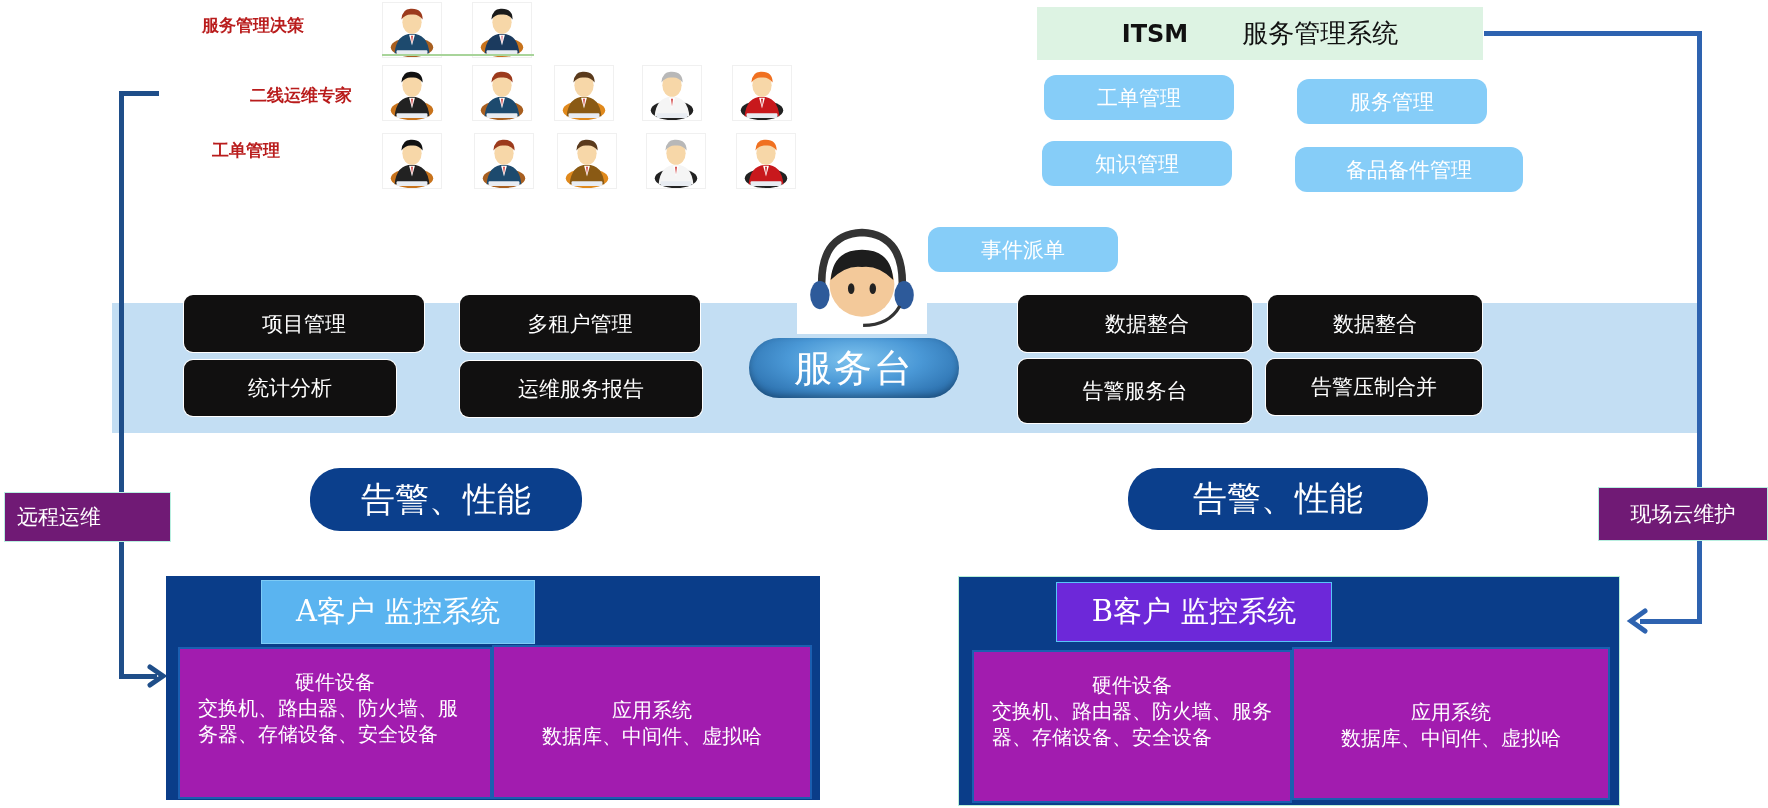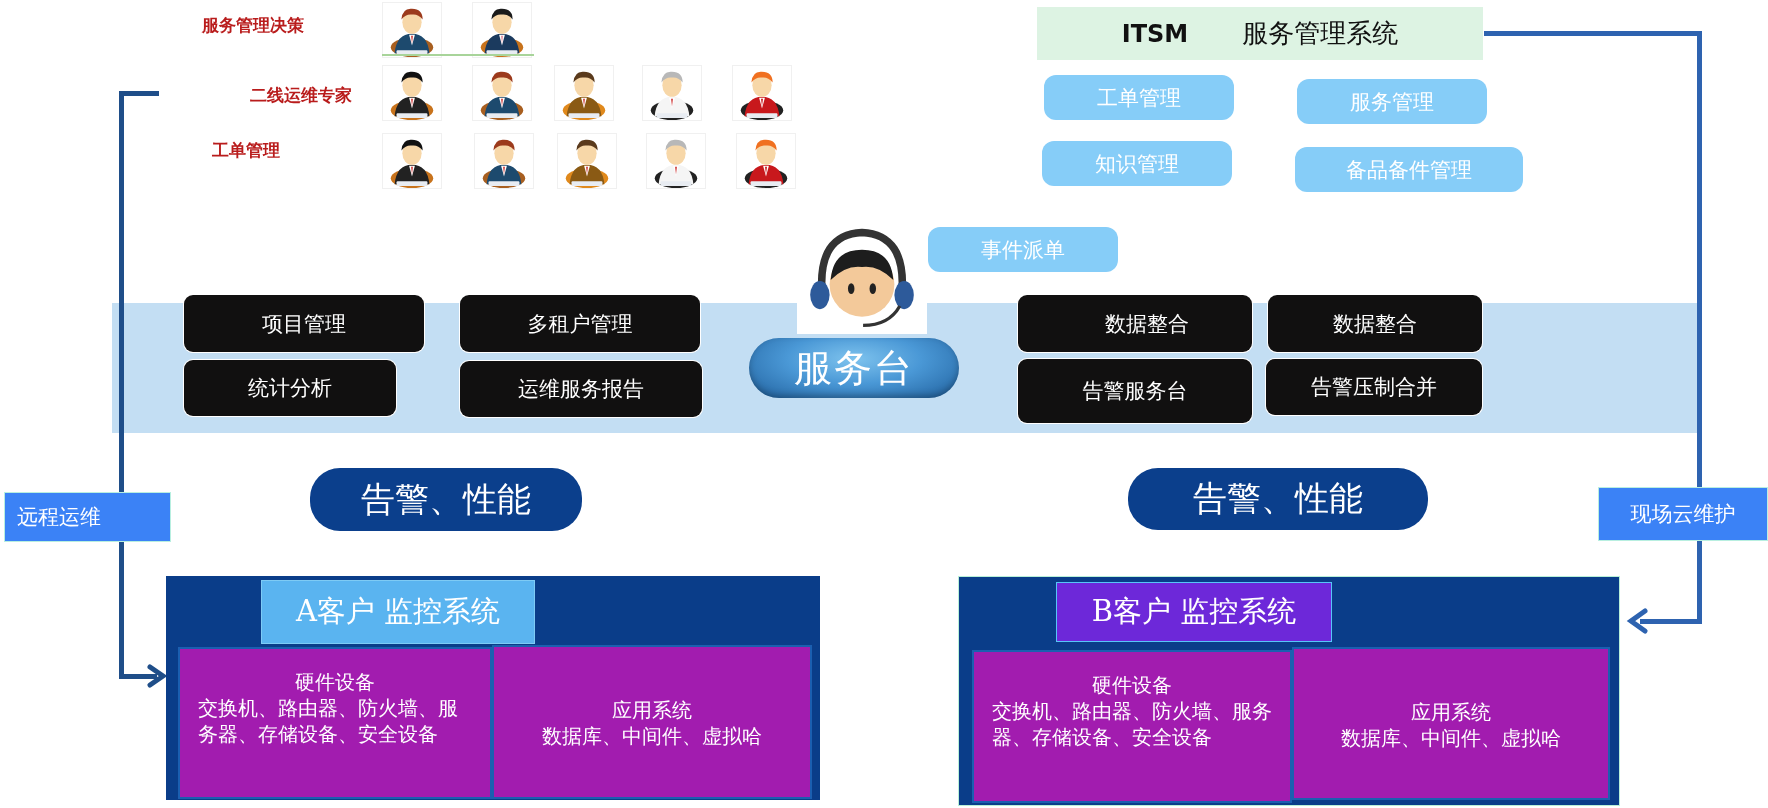--- a/index.html
+++ b/index.html
@@ -26,21 +26,21 @@
   .blk { background:#111010; border-radius:9px; color:#fff; font-size:21px;
          display:flex; align-items:center; justify-content:center;
          box-shadow:0 1px 0 #fff, 0 0 0 1px #fff; }
 
   .desk { border-radius:30px; color:#fff; font-size:38px; display:flex; align-items:center; justify-content:center;
           background: radial-gradient(ellipse at 50% 35%, #7ec3ee 0%, #4a98d6 45%, #1f5f9c 100%);
           box-shadow: inset 0 -3px 6px rgba(0,0,0,0.25); letter-spacing:2px; }
 
   .alert { background:#0b3f8c; color:#fff; font-size:34px; display:flex; align-items:center; justify-content:center;border-radius:30px; }
 
-  .side-label { background:#3b82f6; color:#fff; font-size:21px; display:flex; align-items:center;
+  .side-label { background:#701a75; color:#fff; font-size:21px; display:flex; align-items:center;
                 border:1px solid #b8efe0; }
 
   .cust-outer { background:#0a3d89; }
   .cust-title { color:#fff; font-size:29px; display:flex; align-items:center; justify-content:center; }
   .cust-cell { background:#a21caf; border:2px solid #1b5fb0; color:#fff; font-size:20px; line-height:26px; }
 
   .line { background:#1f4e89; }
   .line-r { background:#2e63b0; }
 </style>
 </head>

